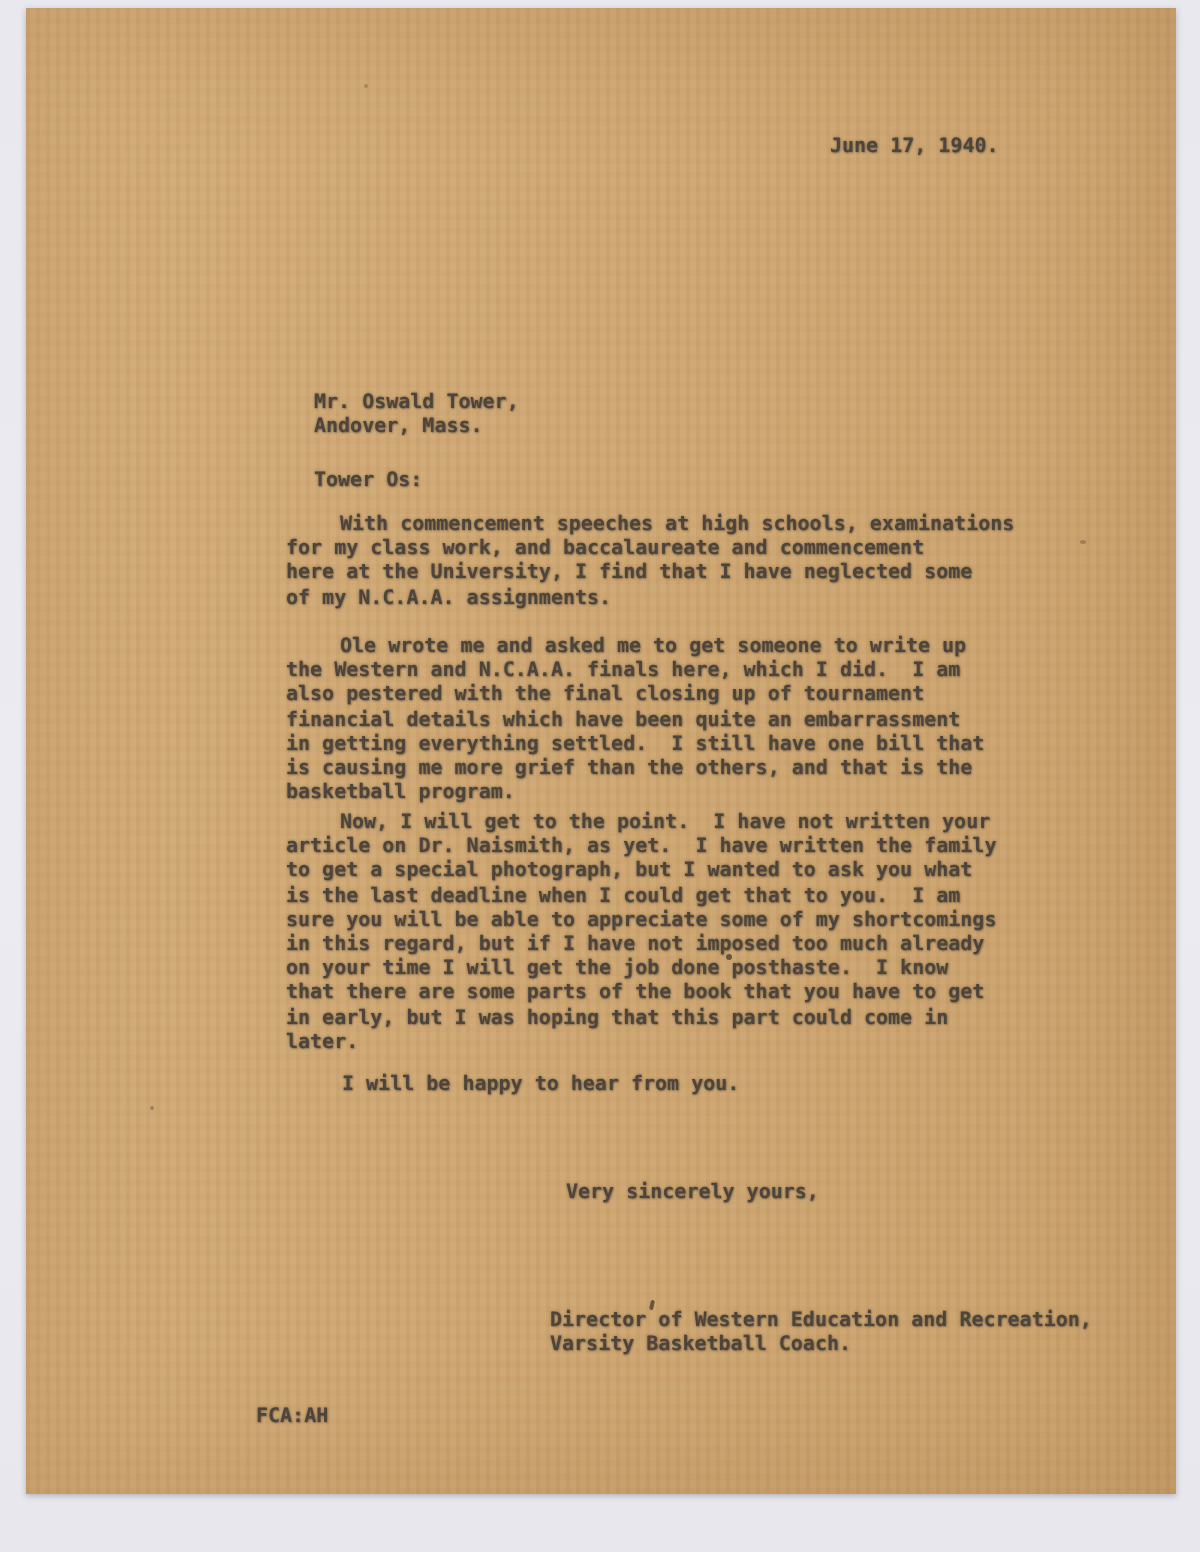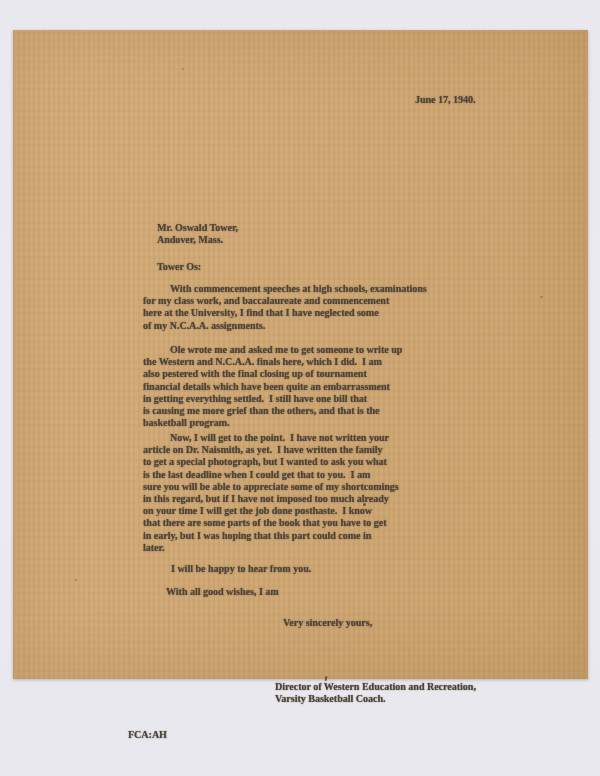--- a/index.html
+++ b/index.html
@@ -9,29 +9,28 @@
     font-family: "DejaVu Sans Mono", "Liberation Mono", monospace;
     overflow: hidden;
   }
   .scan {
     position: relative;
     width: 600px; height: 776px;
     background: linear-gradient(180deg, #e9e8ee 0%, #ecebf1 55%, #e8e7ed 100%);
   }
   .paper {
     position: absolute;
-    left: 13px; top: 30px;
-    width: 575px; height: 649px;
+    left: 13px; top: 4px;
+    width: 575px; height: 743px;
     background:
       linear-gradient(105deg, rgba(255,244,222,0.06) 0%, rgba(121,82,33,0.07) 100%),
       repeating-linear-gradient(90deg, rgba(112,76,34,0.045) 0px, rgba(112,76,34,0.045) 2px, rgba(255,239,209,0.035) 2px, rgba(255,239,209,0.035) 5px),
       repeating-linear-gradient(0deg, rgba(120,85,40,0.02) 0px, rgba(120,85,40,0.02) 3px, rgba(250,235,205,0.02) 3px, rgba(250,235,205,0.02) 7px),
       #cfa671;
     box-shadow: inset 0 0 70px rgba(140,95,45,0.20), 0 1px 3px rgba(80,75,95,0.35);
-    font-family: Liberation Serif, serif;
   }
   .tw {
     position: absolute;
     font-size: 10px;
     line-height: 12.2px;
     font-weight: 700;
     color: #4d443b;
     text-shadow: 0 0 1.5px rgba(77,66,52,0.6), 0.4px 0.4px 0.8px rgba(77,66,52,0.35);
     white-space: pre-wrap;
     letter-spacing: 0;
@@ -91,21 +90,20 @@
 is the last deadline when I could get that to you.  I am
 sure you will be able to appreciate some of my shortcomings
 in this regard, but if I have not imposed too much already
 on your time I will get the job done posthaste.  I know
 that there are some parts of the book that you have to get
 in early, but I was hoping that this part could come in
 later.</div>
 
     <div class="tw closing-1">I will be happy to hear from you.</div>
 
-    <div class="tw closing-2">With all good wishes, I am</div>
 
     <div class="tw valediction">Very sincerely yours,</div>
 
     <div class="tw sig-block">Director of Western Education and Recreation,
 Varsity Basketball Coach.</div>
 
     <div class="tw initials">FCA:AH</div>
 
     <div class="speck speck-1"></div>
     <div class="speck speck-2"></div>

